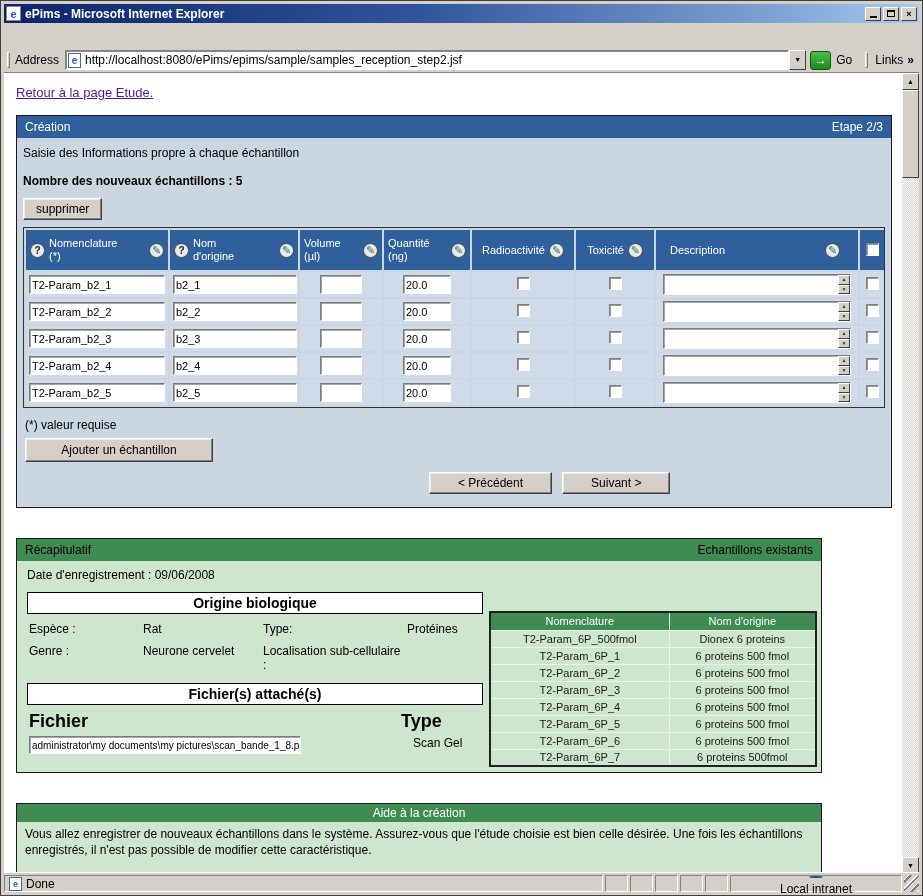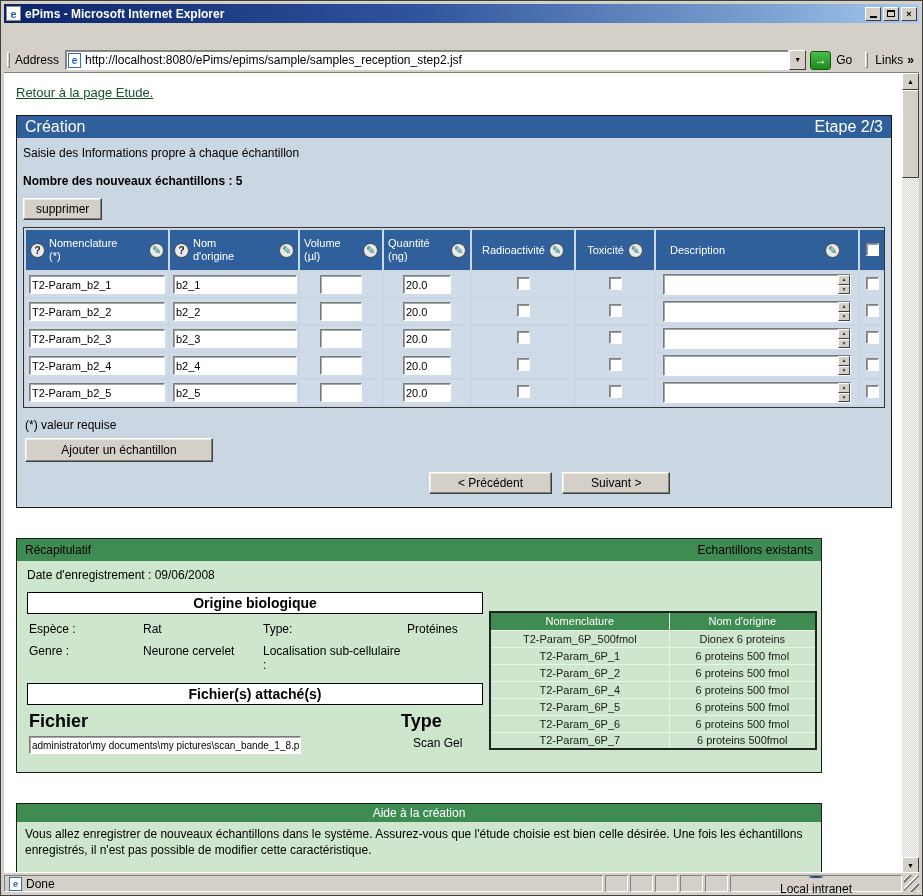--- a/index.html
+++ b/index.html
@@ -47,38 +47,38 @@
   .go-wrap { display:flex; align-items:center; margin:0 4px; }
   .go-btn { width:21px; height:19px; background:linear-gradient(#4CBB4C,#1E8A1E); border:1px solid #0A5A0A;
     border-radius:3px; color:#fff; font-weight:bold; font-size:12px; text-align:center; line-height:17px; }
   .go-lbl { padding:0 6px 0 5px; }
   .links-wrap { display:flex; align-items:center; }
   .links-lbl { padding:0 4px; }
   .chev { font-weight:bold; padding-right:2px; }
 
   
   .content { position:absolute; top:72px; left:3px; width:903px; height:801px; background:#fff; overflow:hidden; }
-  .back-link { display:inline-block; margin:12px 0 0 12px; color:#14532d; text-decoration:underline; font-size:13px; }
+  .back-link { display:inline-block; margin:12px 0 0 12px; color:#4c1d95; text-decoration:underline; font-size:13px; }
 
   
   .vscroll { position:absolute; top:72px; right:3px; width:17px; height:801px;
     background-image:conic-gradient(#fff 25%, #D6D2C9 0 50%, #fff 0 75%, #D6D2C9 0);
     background-size:2px 2px; }
   .sc-btn { position:absolute; left:0; width:17px; height:17px; background:#D4D0C8;
     border:1px solid; border-color:#FFF #404040 #404040 #FFF; font-size:7px; color:#000;
     text-align:center; line-height:15px; }
   .sc-up { top:0; } .sc-down { bottom:0; }
   .sc-thumb { position:absolute; top:17px; left:0; width:17px; height:88px; background:#D4D0C8;
     border:1px solid; border-color:#FFF #404040 #404040 #FFF; }
 
   
   .panel-blue { position:absolute; left:12px; top:42px; width:876px; height:393px;
     background:#CBD6E3; border:1px solid #1A1A1A; }
   .hdr-blue { height:22px; background:#2F609B; color:#fff; display:flex; align-items:center;
-    justify-content:space-between; padding:0 8px; font-size:16px; }
+    justify-content:space-between; padding:0 8px; font-size:12px; }
   .p1-sub { padding:8px 6px 0 6px; }
   .p1-count { padding:14px 6px 0 6px; font-weight:bold; }
   .btn { display:inline-block; background:#D4D0C8; border:1px solid; border-color:#FFF #404040 #404040 #FFF;
     box-shadow:inset -1px -1px 0 #808080, inset 1px 1px 0 #ECEAE4; padding:3px 12px; font-size:12px; }
   .p1-del { margin:10px 0 5px 6px; }
 
   .tbl-wrap { margin:2px 6px 0 6px; border:1px solid #333; }
   table.samples { border-collapse:separate; border-spacing:2px; width:100%; table-layout:fixed; }
   table.samples th { background:#2F609B; color:#fff; font-weight:normal; font-size:11px; height:40px; padding:2px 4px; }
   table.samples td { background:#D0DBE9; height:25px; text-align:center; vertical-align:middle; padding:1px 3px; }
@@ -414,20 +414,24 @@
               </tr>
           <tr>
                 <td>T2-Param_6P_1</td>
                 <td>6 proteins 500 fmol</td>
               </tr>
           <tr>
                 <td>T2-Param_6P_2</td>
                 <td>6 proteins 500 fmol</td>
               </tr>
           <tr>
+                <td>T2-Param_6P_3</td>
+                <td>6 proteins 500 fmol</td>
+              </tr>
+          <tr>
                 <td>T2-Param_6P_4</td>
                 <td>6 proteins 500 fmol</td>
               </tr>
           <tr>
                 <td>T2-Param_6P_5</td>
                 <td>6 proteins 500 fmol</td>
               </tr>
           <tr>
                 <td>T2-Param_6P_6</td>
                 <td>6 proteins 500 fmol</td>

